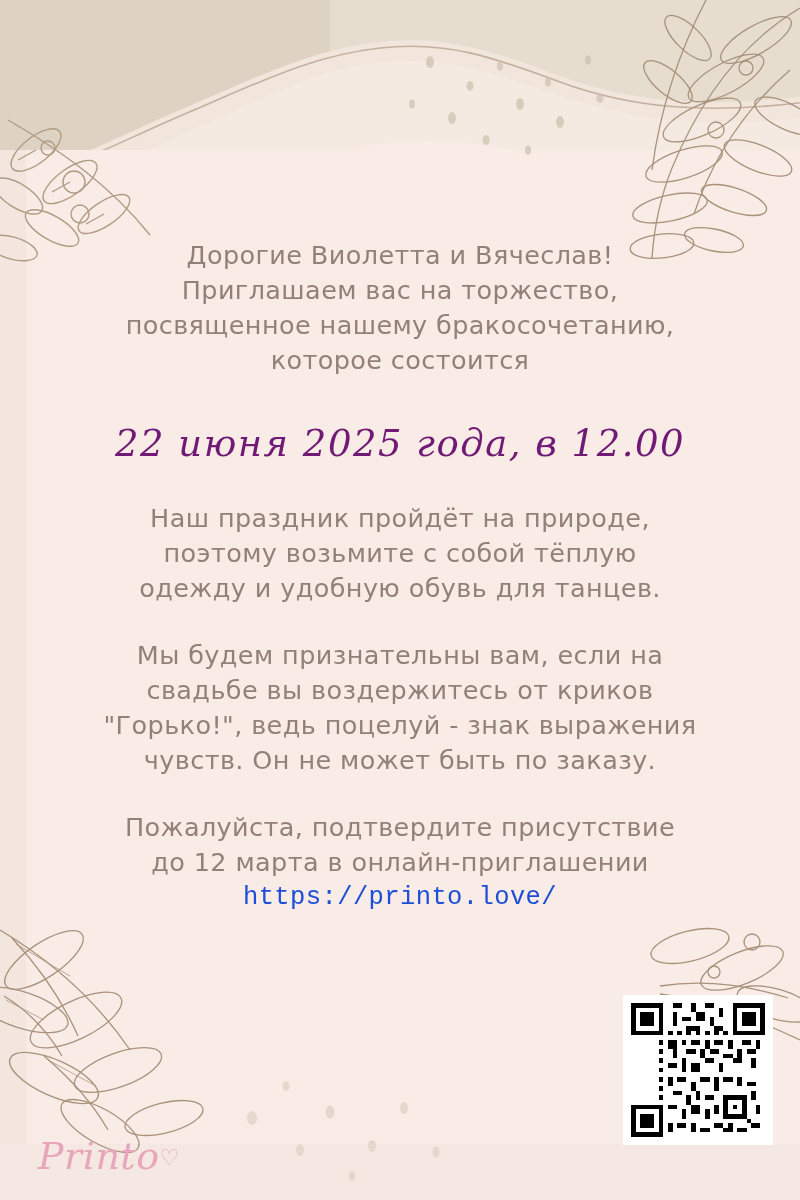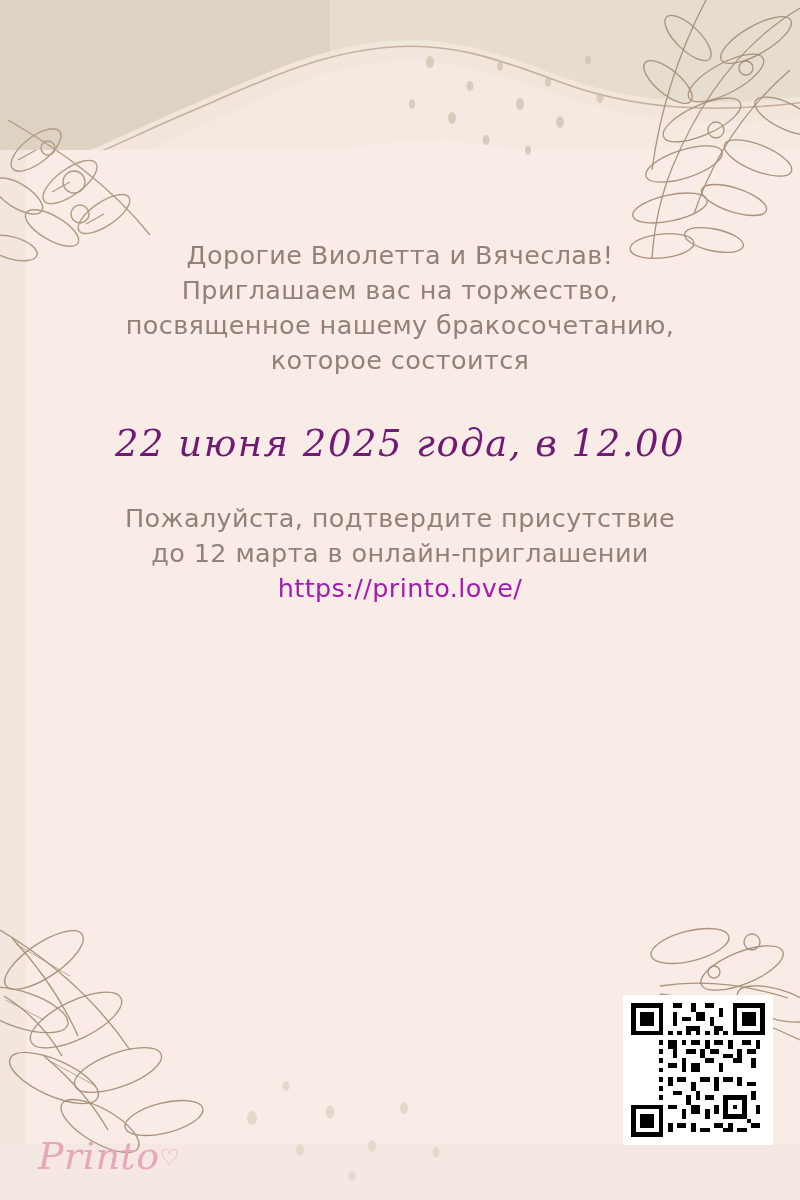--- a/index.html
+++ b/index.html
@@ -97,21 +97,21 @@
     font-family: "DejaVu Serif", serif;
     font-style: italic;
     font-size: 37px;
     letter-spacing: 1.5px;
     color: #701a75;
     margin: 44px 0 36px 0;
     white-space: pre-line;
   }
   .block { margin-top: 32px; }
   .block-first { margin-top: 0; }
-  .link { color: #a21caf; }
+  .link { color: #1d4ed8; font-family: Liberation Mono, monospace; }
 
   
   .qr-box {
     position: absolute;
     right: 27px;
     bottom: 55px;
     width: 150px;
     height: 150px;
     background: #ffffff;
     padding: 8px;
@@ -255,22 +255,29 @@
   </svg>
 
   <div class="content">
     <div class="para block-first">Дорогие Виолетта и Вячеслав!
 Приглашаем вас на торжество,
 посвященное нашему бракосочетанию,
 которое состоится</div>
 
     <div class="date">22 июня 2025 года, в 12.00</div>
 
-
-
+    <div class="para block-first">Наш праздник пройдёт на природе,
+поэтому возьмите с собой тёплую
+одежду и удобную обувь для танцев.</div>
+
+
+    <div class="para block">Мы будем признательны вам, если на
+свадьбе вы воздержитесь от криков
+"Горько!", ведь  поцелуй - знак выражения
+чувств. Он не может быть по заказу.</div>
 
     <div class="para block">Пожалуйста, подтвердите присутствие
 до 12 марта в онлайн-приглашении</div>
 
     <div class="para link">https://printo.love/</div>
   </div>
 
   <div class="qr-box">
     <svg width="134" height="134" viewBox="0 0 29 29" shape-rendering="crispEdges">
       <rect width="29" height="29" fill="#ffffff"></rect>

